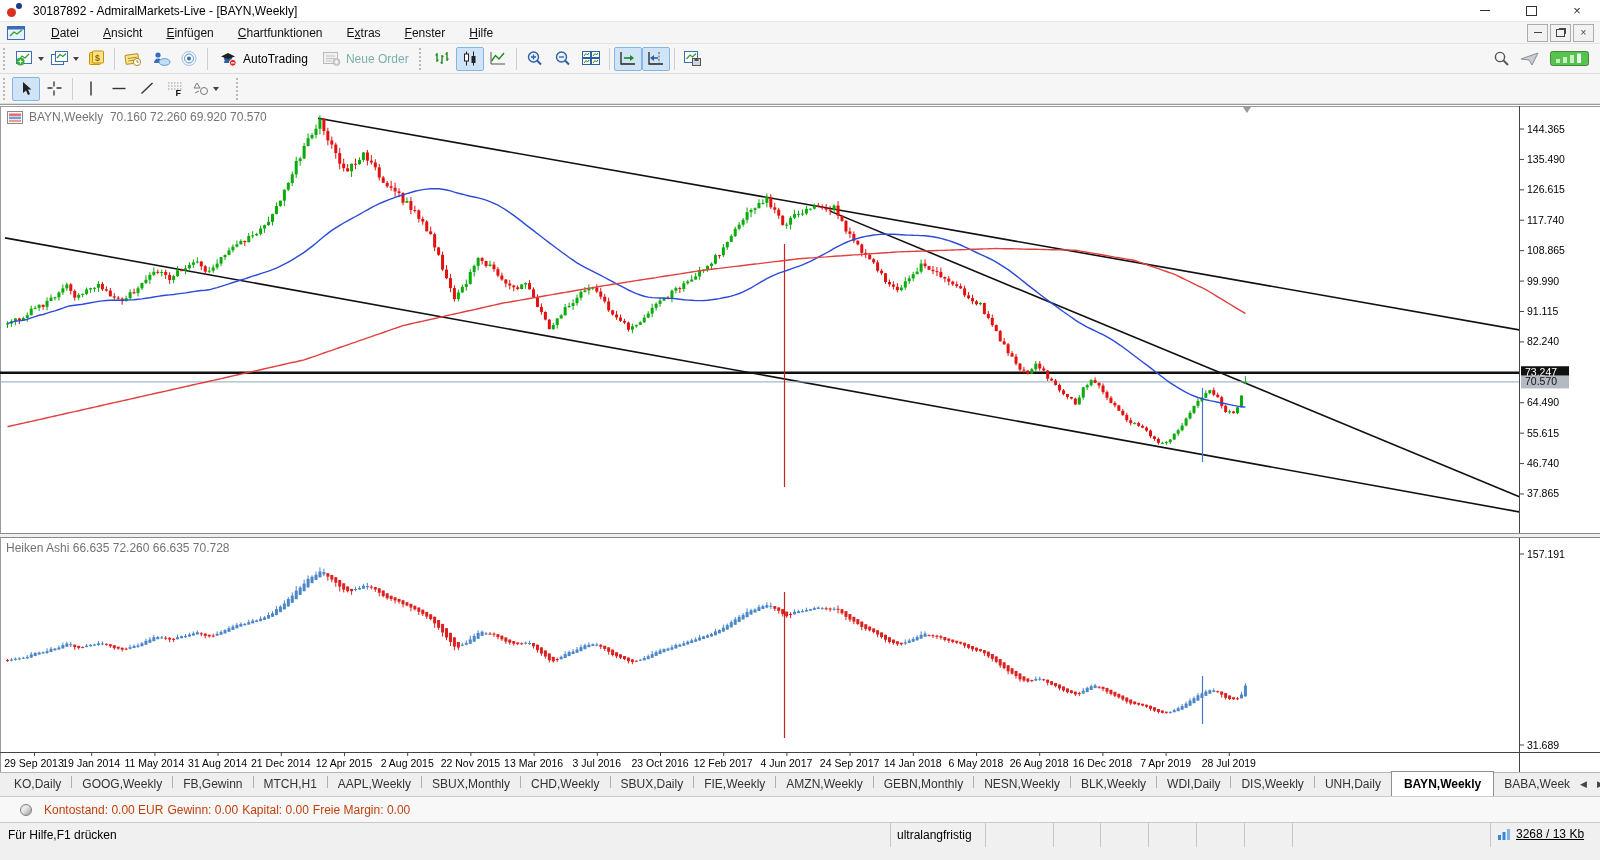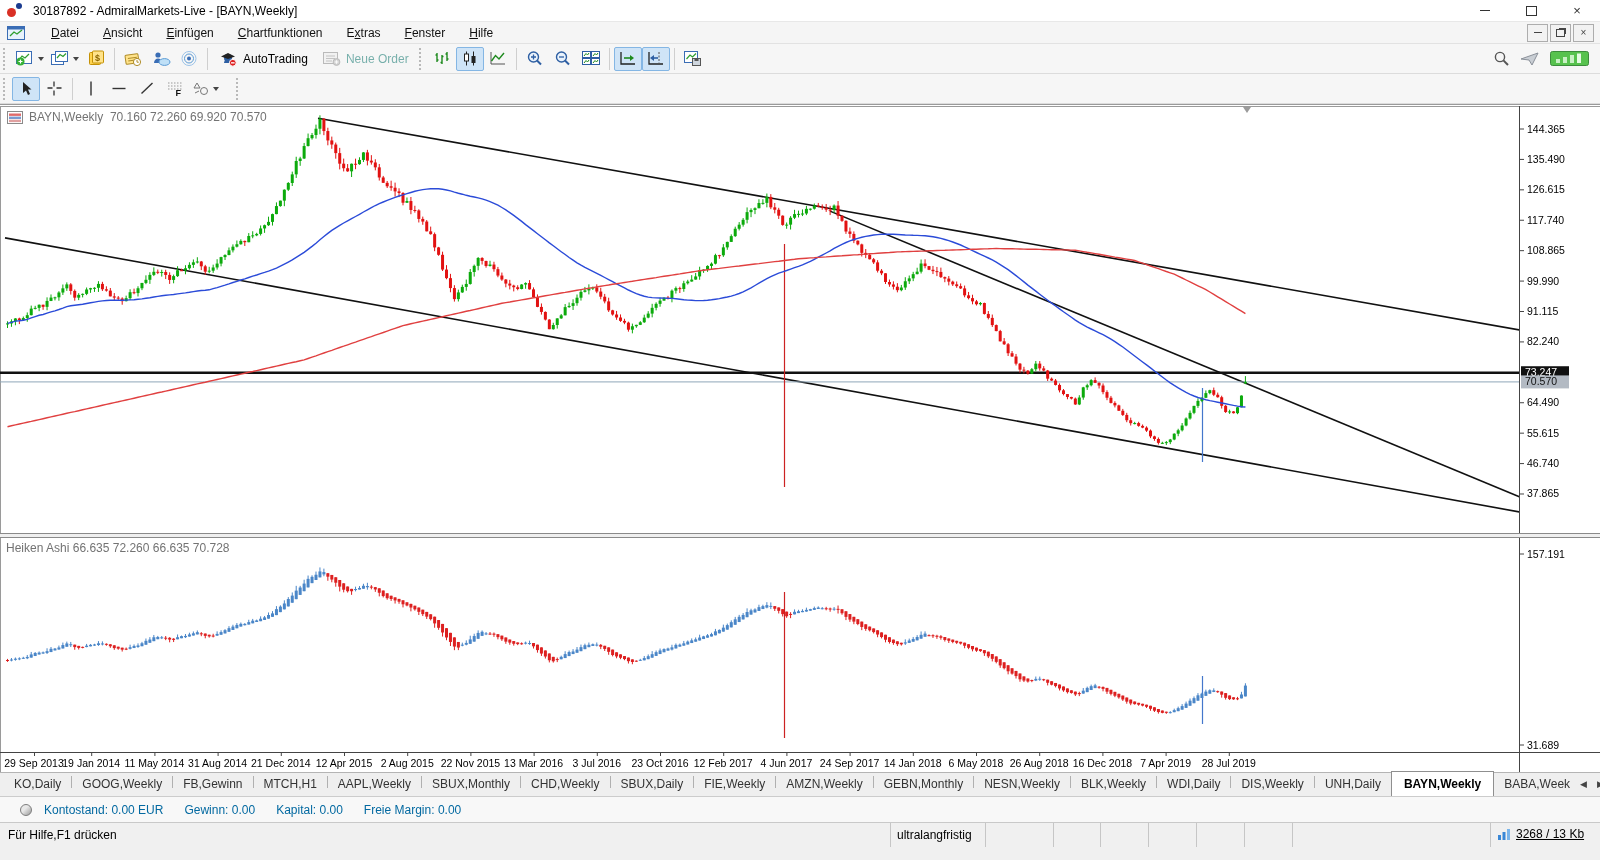--- a/index.html
+++ b/index.html
@@ -52,21 +52,21 @@
   
   #tabbar{position:absolute;left:0;top:772px;width:1600px;height:24px;background:#efefef;border-top:1px solid #b4b4b4;display:flex;align-items:flex-end;box-sizing:border-box;}
   #tabs{display:flex;align-items:center;height:24px;margin-left:4px;}
   .tab{padding:4px 10px 4px 10px;font-size:12px;color:#333;white-space:nowrap;}
   .tabsep{width:1px;height:12px;background:#b0b0b0;margin-bottom:5px;}
   .tab.active{background:#ffffff;border:1px solid #8f8f8f;border-bottom:none;font-weight:bold;color:#000;padding:5px 12px 6px 12px;}
   #tab-arrows{margin-left:auto;margin-right:8px;display:flex;gap:10px;align-items:center;height:24px;color:#444;font-size:9px;}
   
   #accountbar{position:absolute;left:0;top:796px;width:1600px;height:26px;background:#f8f8f8;border-top:1px solid #cccccc;display:flex;align-items:center;box-sizing:border-box;}
   #acct-icon{width:12px;height:12px;border-radius:50%;margin-left:20px;background:linear-gradient(135deg,#e8e8e8 40%,#9a9a9a);border:1px solid #7d7d7d;box-sizing:border-box;}
-  #acct-items{display:flex;gap:21px;margin-left:12px;font-size:12px;color:#0369a1;}
+  #acct-items{display:flex;gap:4px;margin-left:12px;font-size:12px;color:#c2410c;}
   
   #statusbar{position:absolute;left:0;top:822px;width:1600px;height:46px;background:#f0f0f0;border-top:1px solid #c9c9c9;box-sizing:border-box;}
   #status-help{position:absolute;left:8px;top:5px;font-size:12px;}
   .scell{position:absolute;top:0;height:24px;border-left:1px solid #c6c6c6;}
   #status-mode{position:absolute;left:897px;top:5px;font-size:12px;}
   #status-traffic{position:absolute;left:1497px;top:4px;display:flex;align-items:center;gap:5px;font-size:12px;text-decoration:underline;}
 </style>
 </head>
 <body>
 

